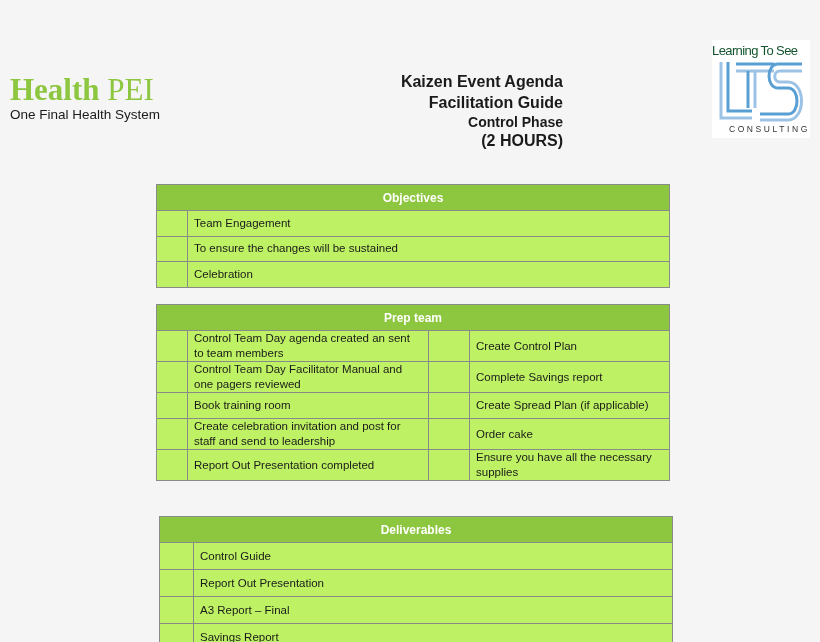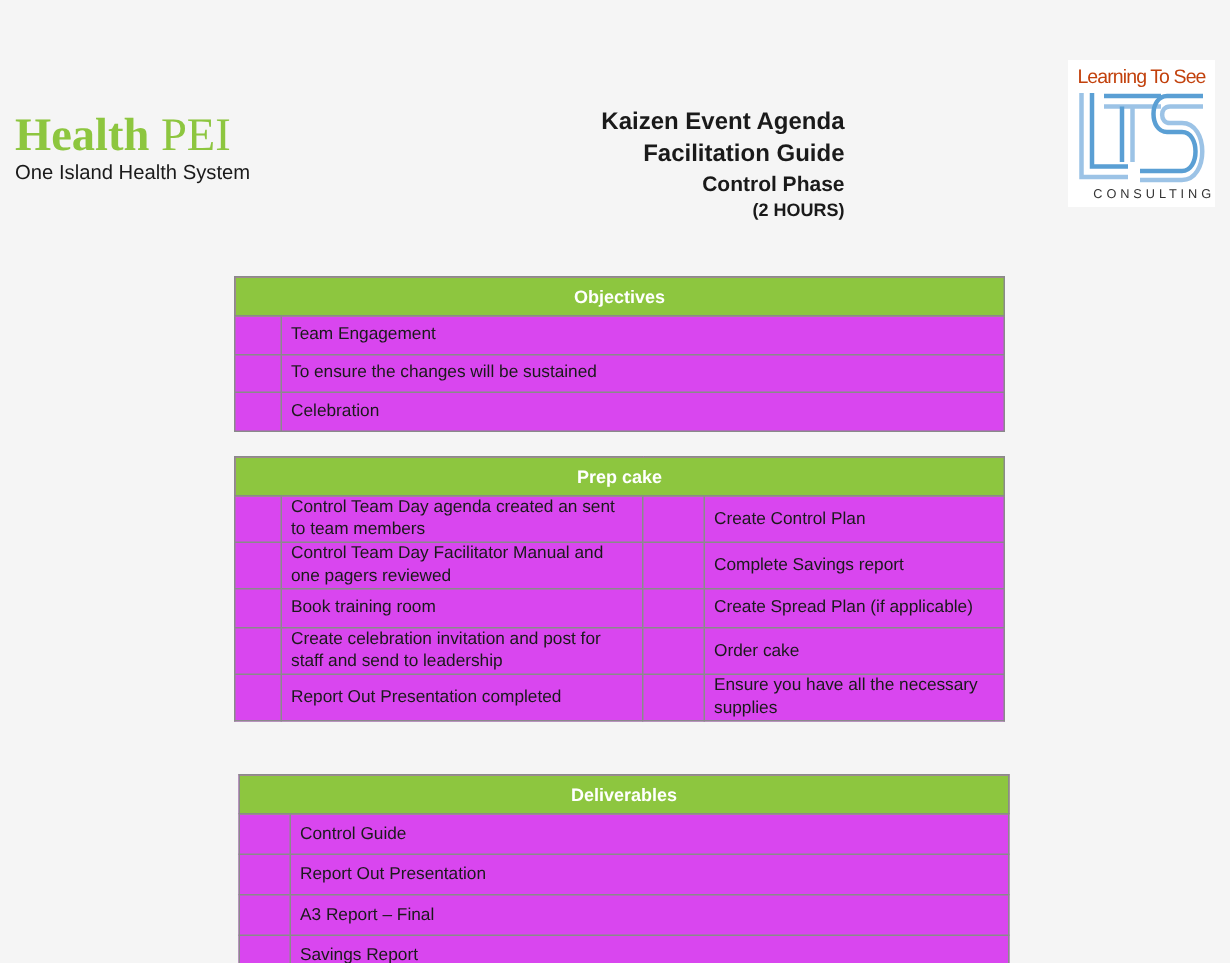--- a/index.html
+++ b/index.html
@@ -5,31 +5,31 @@
     * { box-sizing: border-box; margin: 0; padding: 0; }
     html, body { width: 820px; height: 642px; background: #f5f5f5; overflow: hidden; }
     body { position: relative; font-family: "Liberation Sans", "DejaVu Sans", sans-serif; color: #1a1a1a; }
 
     .logo-left { position: absolute; left: 10px; top: 74px; width: 170px; }
     .logo-left .brand { font-family: "Liberation Serif", "DejaVu Serif", serif; font-weight: bold; font-size: 31px; color: #8dc63f; line-height: 32px; letter-spacing: 0px; white-space: nowrap; }
     .logo-left .brand .pei { font-weight: normal; }
     .logo-left .tagline { font-size: 13.5px; color: #1a1a1a; line-height: 16px; margin-top: 1px; white-space: nowrap; }
 
     .logo-right { position: absolute; left: 712px; top: 40px; width: 98px; height: 98px; background: #ffffff; }
-    .logo-right .lts-top { position: absolute; top: 3px; left: 0; width: 98px; text-align: center; font-size: 13px; letter-spacing: -0.6px; color: #c2410c; white-space: nowrap; }
+    .logo-right .lts-top { position: absolute; top: 3px; left: 0; width: 98px; text-align: left; font-size: 13px; letter-spacing: -0.6px; color: #14532d; white-space: nowrap; }
     .logo-right svg { position: absolute; left: 6px; top: 20px; }
     .logo-right .lts-bottom { position: absolute; top: 84px; left: 0; width: 98px; text-align: right; font-size: 8.5px; letter-spacing: 2.6px; color: #333; white-space: nowrap; }
 
     .title-block { position: absolute; left: 263px; top: 71px; width: 300px; text-align: right; font-weight: bold; }
     .title-block .t1 { font-size: 16px; line-height: 21px; }
     .title-block .t2 { font-size: 16px; line-height: 21px; }
     .title-block .t3 { font-size: 14px; line-height: 19px; }
-    .title-block .t4 { font-size: 12px; line-height: 17px; }
+    .title-block .t4 { font-size: 16px; line-height: 17px; }
 
-    table.sec { position: absolute; border-collapse: collapse; background: #d946ef; font-size: 11.5px; }
+    table.sec { position: absolute; border-collapse: collapse; background: #bef264; font-size: 11.5px; }
     table.sec td, table.sec th { border: 1.5px solid #8a8a8a; }
     table.sec th { background: #8dc63f; color: #ffffff; font-weight: bold; font-size: 12px; height: 26px; text-align: center; }
     table.sec td.chk { width: 31px; }
     table.sec td.txt { padding: 0 6px; line-height: 15px; }
 
     #obj { left: 156px; top: 184px; width: 514px; }
     #obj td { height: 25.5px; }
 
     #prep { left: 156px; top: 304px; width: 514px; }
     #prep td.chk2 { width: 41px; }
@@ -41,21 +41,21 @@
     #deliv td.chk { width: 34px; }
   </style>
 </head>
 <body>
 
 <div class="logo-left">
   <div class="brand">
     <span>Health</span>
     <span class="pei">PEI</span>
   </div>
-  <div class="tagline">One Island Health System</div>
+  <div class="tagline">One Final Health System</div>
 </div>
 
 <div class="title-block">
   <div class="t1">Kaizen Event Agenda</div>
   <div class="t2">Facilitation Guide</div>
   <div class="t3">Control Phase</div>
   <div class="t4">(2 HOURS)</div>
 </div>
 
 <div class="logo-right">
@@ -100,21 +100,21 @@
 
 <table class="sec" id="prep">
   <colgroup>
     <col style="width:31px">
       <col style="width:241px">
       <col style="width:41px">
       <col>
   </colgroup>
   <tbody>
       <tr>
-        <th colspan="4">Prep cake</th>
+        <th colspan="4">Prep team</th>
       </tr>
   <tr>
     <td class="chk"></td>
     <td class="txt">Control Team Day agenda created an sent to team members</td>
     <td class="chk2"></td>
     <td class="txt">Create Control Plan</td>
   </tr>
   <tr>
     <td class="chk"></td>
     <td class="txt">Control Team Day Facilitator Manual and one pagers reviewed</td>

